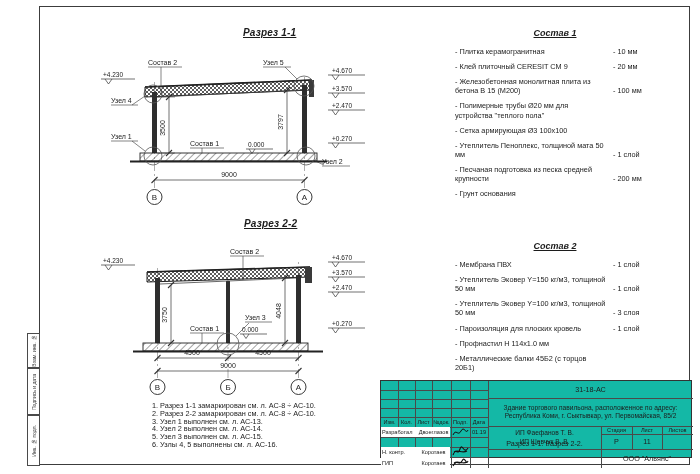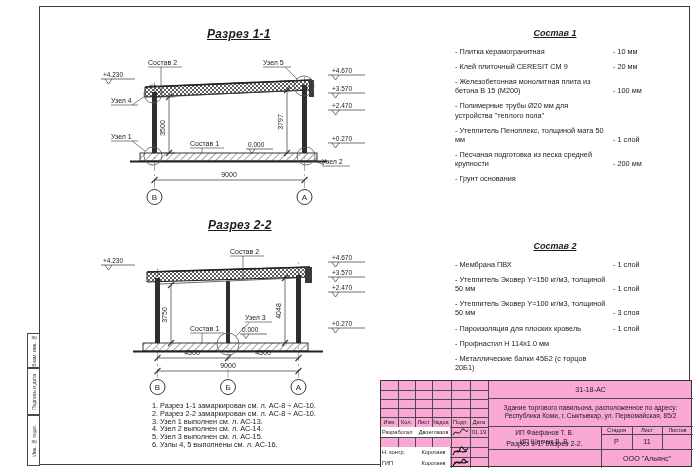--- a/index.html
+++ b/index.html
@@ -4,31 +4,31 @@
 <style>
   html,body{margin:0;padding:0;background:#ffffff;}
   .sheet{position:relative;width:700px;height:474px;background:#fff;overflow:hidden;
          font-family:"Liberation Sans",sans-serif;color:#1c1c1c;}
   .frame{position:absolute;left:39px;top:6px;width:651px;height:459px;border:1.5px solid #3c3c3c;box-sizing:border-box;}
   
   .mcell{position:absolute;left:27px;width:13px;border:0.8px solid #4a4a4a;box-sizing:border-box;
          display:flex;align-items:center;justify-content:center;background:#fff;}
   .vtext{writing-mode:vertical-rl;transform:rotate(180deg);font-size:5px;color:#333;white-space:nowrap;}
   
-  .sec-title{position:absolute;font-style:italic;font-size:12px;font-weight:600;text-decoration:underline;letter-spacing:.2px;}
+  .sec-title{position:absolute;font-style:italic;font-size:10px;font-weight:600;text-decoration:underline;letter-spacing:.2px;margin-left:36px;}
   
   .comp{position:absolute;width:236px;}
   .comp-title{font-style:italic;font-size:9px;font-weight:600;text-decoration:underline;text-align:center;width:200px;margin:0 0 9px 0;}
   .comp-row{display:flex;align-items:flex-end;margin-bottom:6px;font-size:7.3px;line-height:1.25;}
   .comp-row .n{width:152px;}
   .comp-row .v{width:64px;padding-left:6px;white-space:nowrap;}
   
   .notes{position:absolute;left:152px;top:402px;font-size:7.3px;line-height:7.8px;}
   
-  .tb{position:absolute;left:380px;top:380px;width:312px;height:87px;border:1.2px solid #333;box-sizing:border-box;background:#f9a8d4;}
+  .tb{position:absolute;left:380px;top:380px;width:312px;height:78px;border:1.2px solid #333;box-sizing:border-box;background:#14b8a6;}
   .tb .hline,.tb .vline{position:absolute;background:#4a4a4a;}
   .tb .hline{height:0.8px;}
   .tb .vline{width:0.8px;}
   .tb .cell{position:absolute;display:flex;align-items:center;justify-content:center;text-align:center;}
   .tb .small{font-size:5.6px;}
   .tb .mid{font-size:6.6px;}
   .tb .big{font-size:7.2px;}
   svg text{font-family:"Liberation Sans",sans-serif;fill:#1c1c1c;}
   .cad{position:absolute;}
 </style>
@@ -236,20 +236,24 @@
       </div>
     <div class="comp-row">
         <span class="n">- Железобетонная монолитная плита из бетона В 15 (М200)</span>
         <span class="v">- 100 мм</span>
       </div>
     <div class="comp-row">
         <span class="n">- Полимерные трубы Ø20 мм для устройства "теплого пола"</span>
         <span class="v"></span>
       </div>
     <div class="comp-row">
+        <span class="n">- Сетка армирующая Ø3 100х100</span>
+        <span class="v"></span>
+      </div>
+    <div class="comp-row">
         <span class="n">- Утеплитель Пеноплекс, толщиной мата 50 мм</span>
         <span class="v">- 1 слой</span>
       </div>
     <div class="comp-row">
         <span class="n">- Песчаная подготовка из песка средней крупности</span>
         <span class="v">- 200 мм</span>
       </div>
     <div class="comp-row">
         <span class="n">- Грунт основания</span>
         <span class="v"></span>

